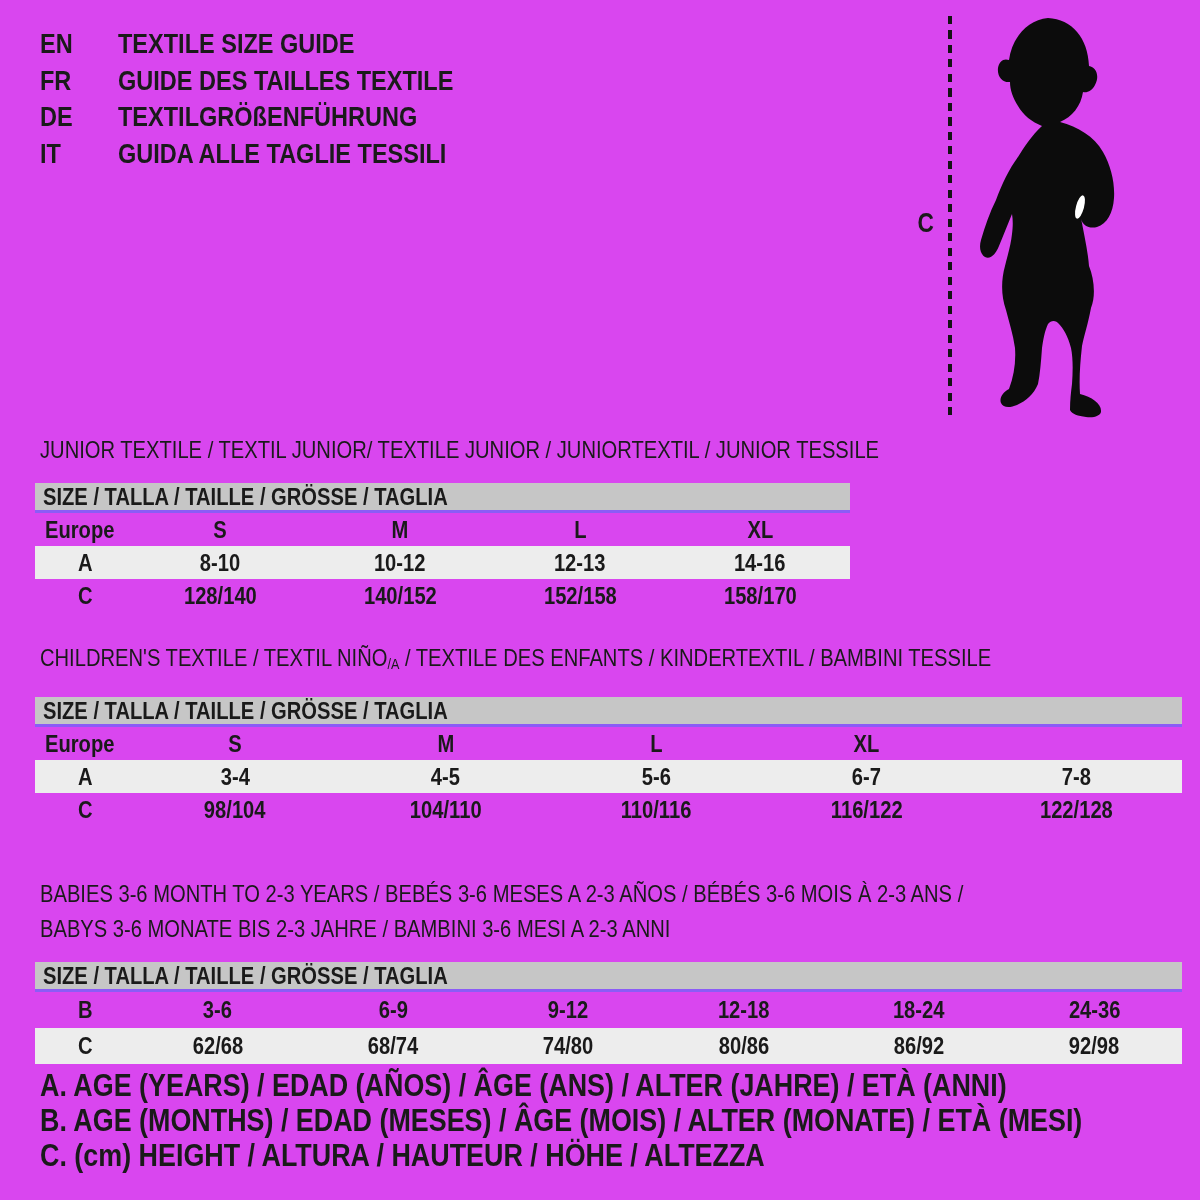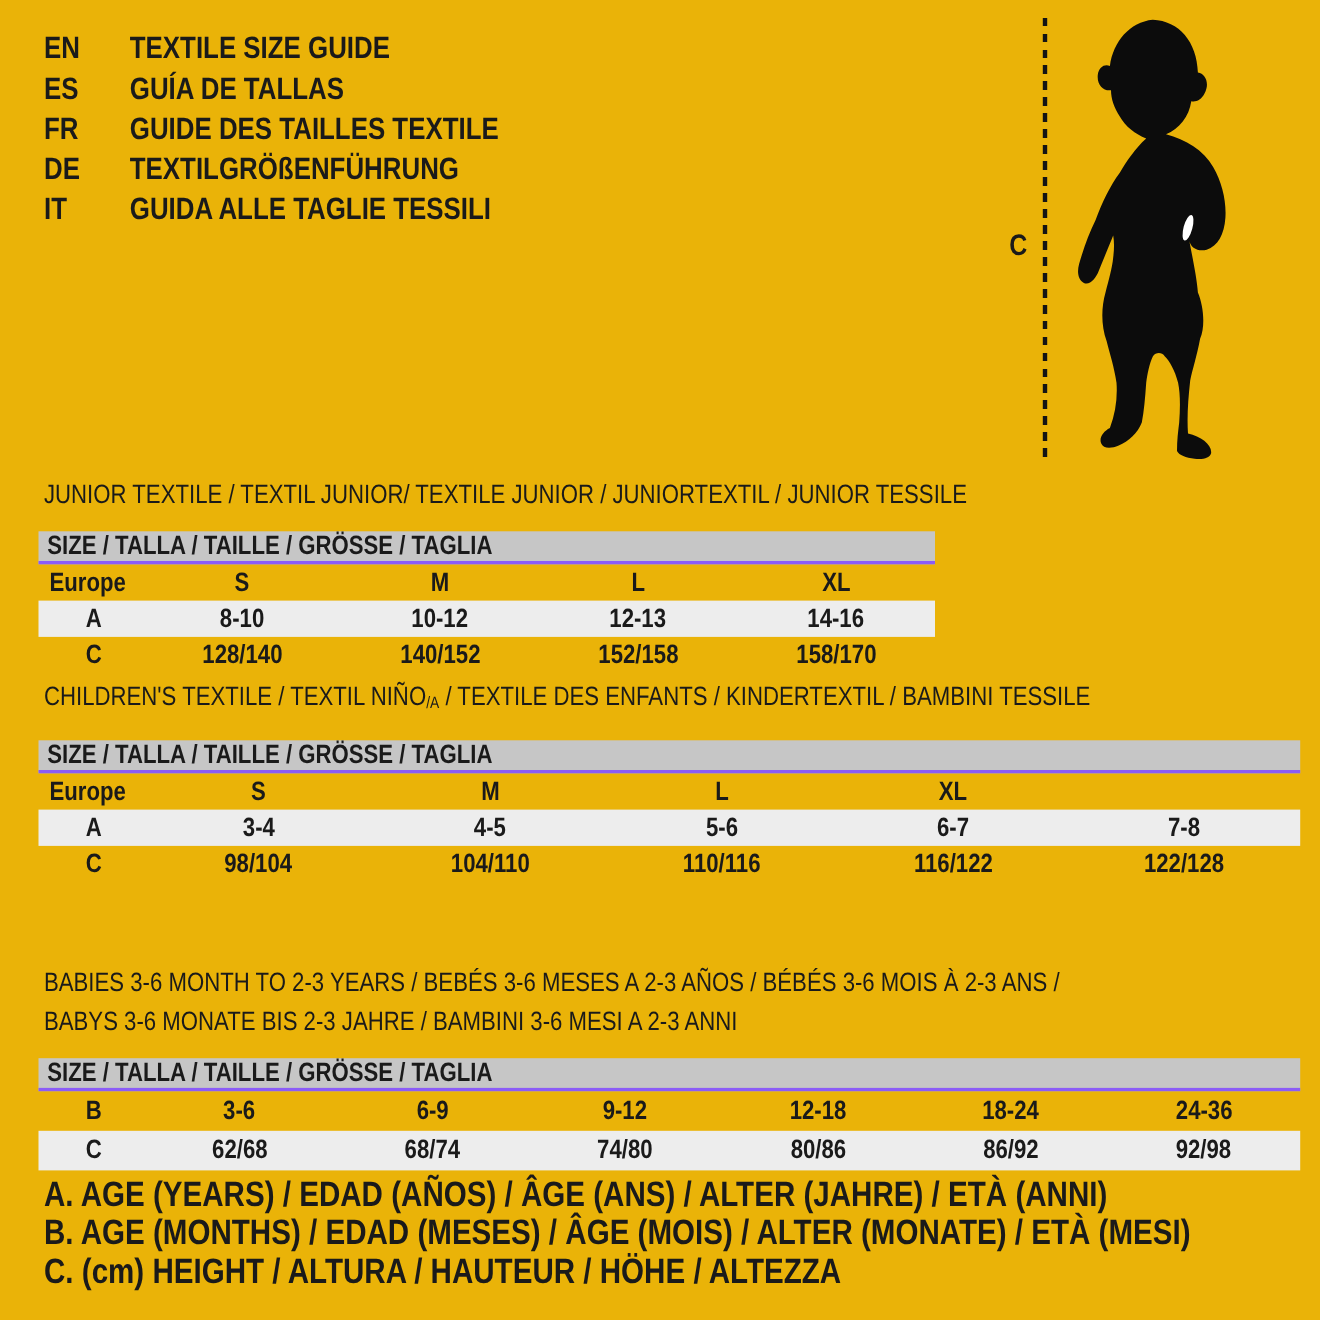--- a/index.html
+++ b/index.html
@@ -1,20 +1,20 @@
 <!DOCTYPE html>
 <html><head>
 <meta charset="utf-8">
 <style>
   html, body { margin: 0; padding: 0; background: #ffffff; }
   .canvas {
     position: relative;
     width: 1200px;
     height: 1200px;
-    background: #eab308;
+    background: #d946ef;
     font-family: "Liberation Sans", sans-serif;
     color: #1a1a1a;
     overflow: hidden;
   }
 
   
   .cx  { display: inline-block; transform: scaleX(0.84); transform-origin: center center; white-space: nowrap; }
   .cxl { transform-origin: left center; }
 
   
@@ -29,21 +29,21 @@
   }
   .height-label { position: absolute; left: 916px; top: 208px; font-size: 27px; font-weight: 700; }
   .baby-svg { position: absolute; left: 960px; top: 14px; }
 
   
   .section   { position: absolute; left: 35px; }
   .sec-title { margin-left: 5px; font-size: 24px; font-weight: 400; line-height: 35px; letter-spacing: 0; }
   .sub       { font-size: 15px; vertical-align: -3px; }
 
   #sec-junior   { top: 432px; width: 815px;  }
-  #sec-children { top: 616px; width: 1147px; }
+  #sec-children { top: 640px; width: 1147px; }
   #sec-babies   { top: 876px; width: 1147px; }
 
   .tbl      { margin-top: 16px; }
   .tbl-head {
     height: 27px; background: #c6c6c6; border-bottom: 3px solid #8b5cf6;
     display: flex; align-items: center; padding-left: 8px;
     font-size: 24px; font-weight: 700;
   }
   .row  { display: grid; align-items: center; height: 33px; font-size: 24px; font-weight: 700; }
   #sec-babies .row { height: 36px; }
@@ -59,24 +59,20 @@
 </style>
 </head>
 <body>
 
 <div class="canvas">
 
   <div class="lang-block">
     <div class="lang-row">
       <span class="lang-code"><span class="cx cxl">EN</span></span>
       <span class="cx cxl">TEXTILE SIZE GUIDE</span>
-    </div>
-    <div class="lang-row">
-      <span class="lang-code"><span class="cx cxl">ES</span></span>
-      <span class="cx cxl">GUÍA DE TALLAS</span>
     </div>
     <div class="lang-row">
       <span class="lang-code"><span class="cx cxl">FR</span></span>
       <span class="cx cxl">GUIDE DES TAILLES TEXTILE</span>
     </div>
     <div class="lang-row">
       <span class="lang-code"><span class="cx cxl">DE</span></span>
       <span class="cx cxl">TEXTILGRÖßENFÜHRUNG</span>
     </div>
     <div class="lang-row">

